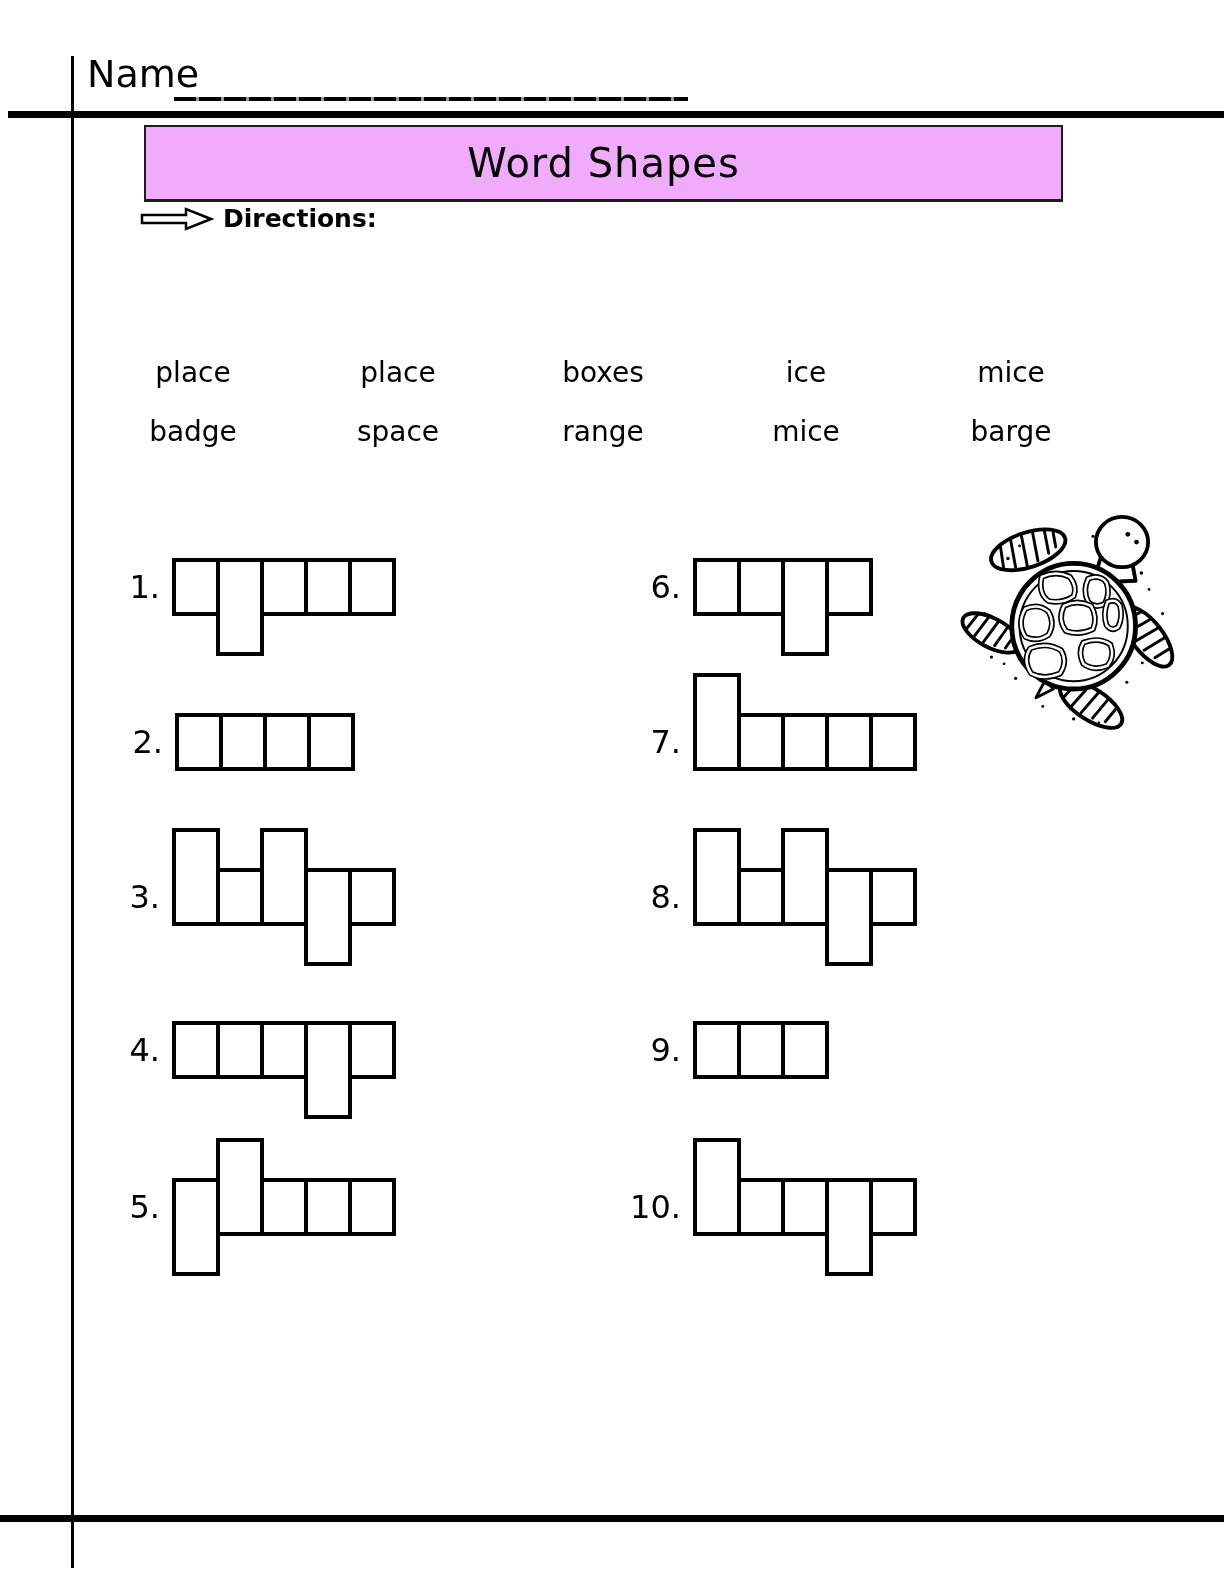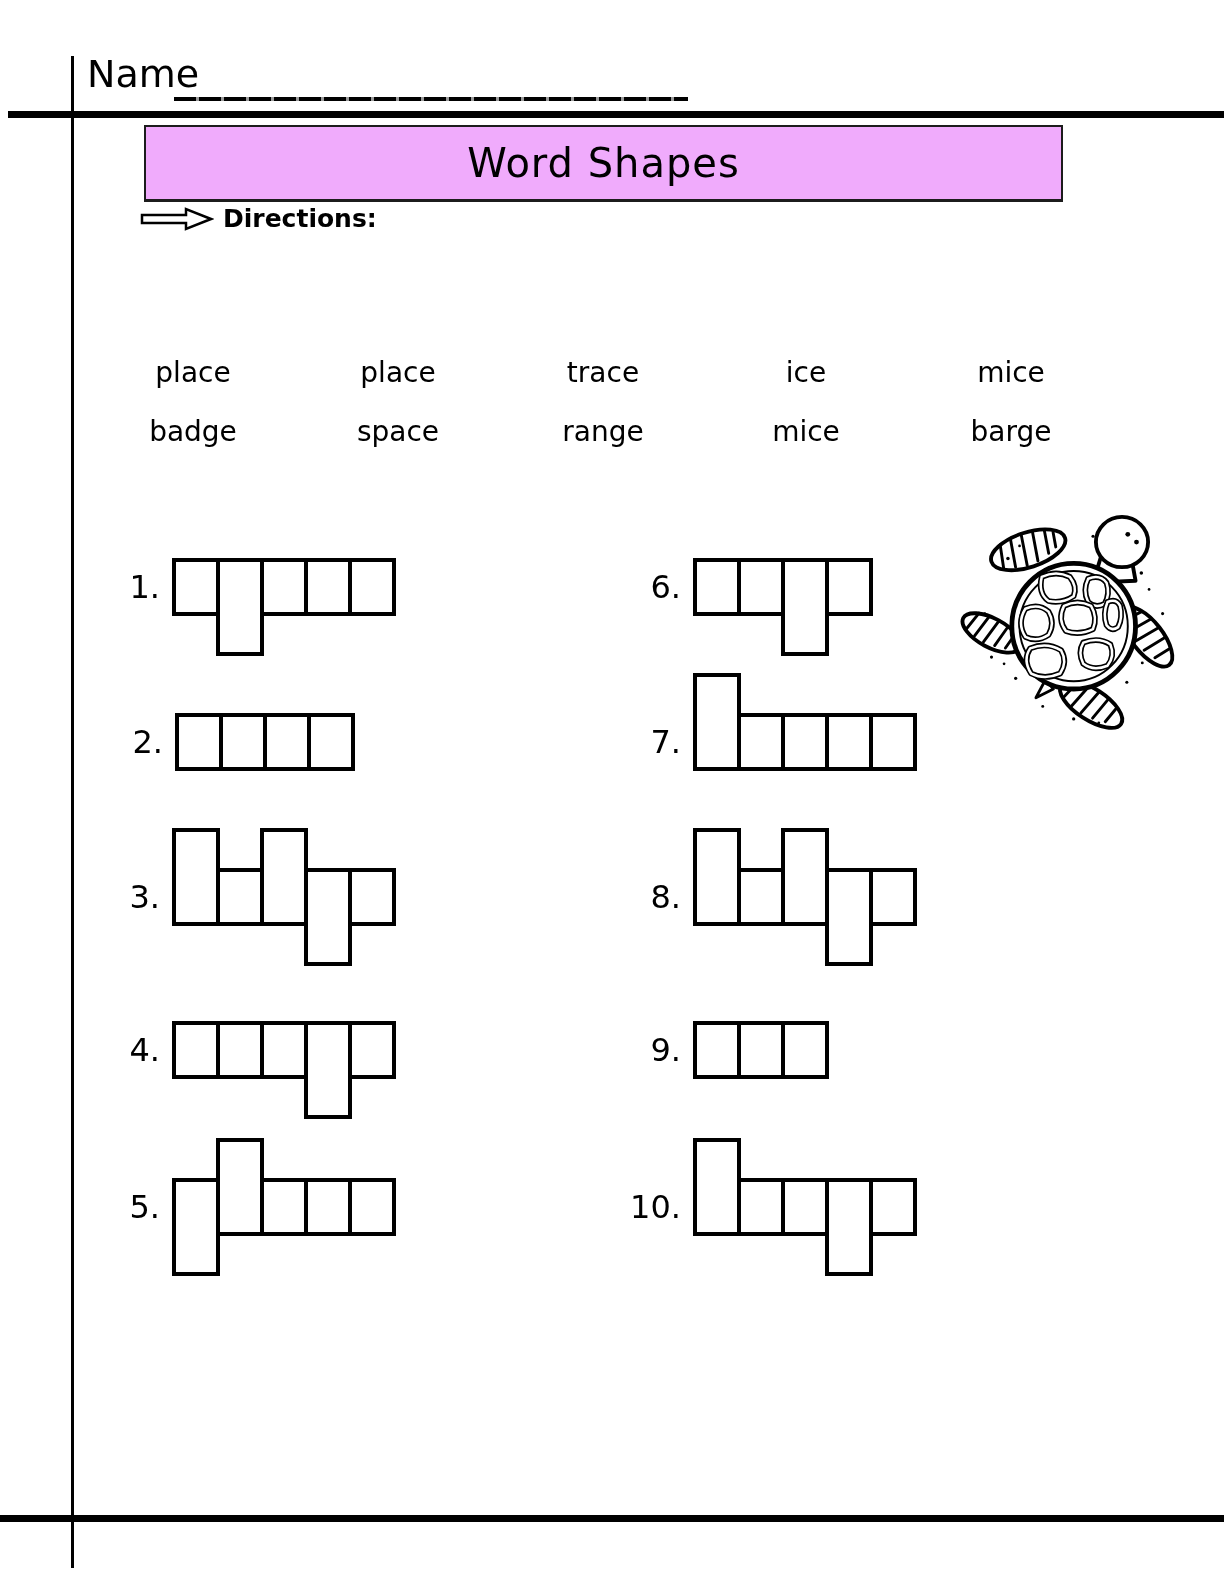--- a/index.html
+++ b/index.html
@@ -70,21 +70,21 @@
   <div class="directions">
     <svg width="74" height="26" viewBox="0 0 74 26">
       <polygon points="2,9 46,9 46,3 71,13 46,23 46,17 2,17" fill="#fff" stroke="#000" stroke-width="2.5" stroke-linejoin="miter"></polygon>
     </svg>
     <span class="dir-label">Directions:</span>
   </div>
 
   <div>
     <span class="bank-word" style="left:193px;top:356px">place</span>
     <span class="bank-word" style="left:398px;top:356px">place</span>
-    <span class="bank-word" style="left:603px;top:356px">trace</span>
+    <span class="bank-word" style="left:603px;top:356px">boxes</span>
     <span class="bank-word" style="left:806px;top:356px">ice</span>
     <span class="bank-word" style="left:1011px;top:356px">mice</span>
     <span class="bank-word" style="left:193px;top:415px">badge</span>
     <span class="bank-word" style="left:398px;top:415px">space</span>
     <span class="bank-word" style="left:603px;top:415px">range</span>
     <span class="bank-word" style="left:806px;top:415px">mice</span>
     <span class="bank-word" style="left:1011px;top:415px">barge</span>
   </div>
 
   <div class="shape" style="left: 172px; top: 518px; width: 224px;">

